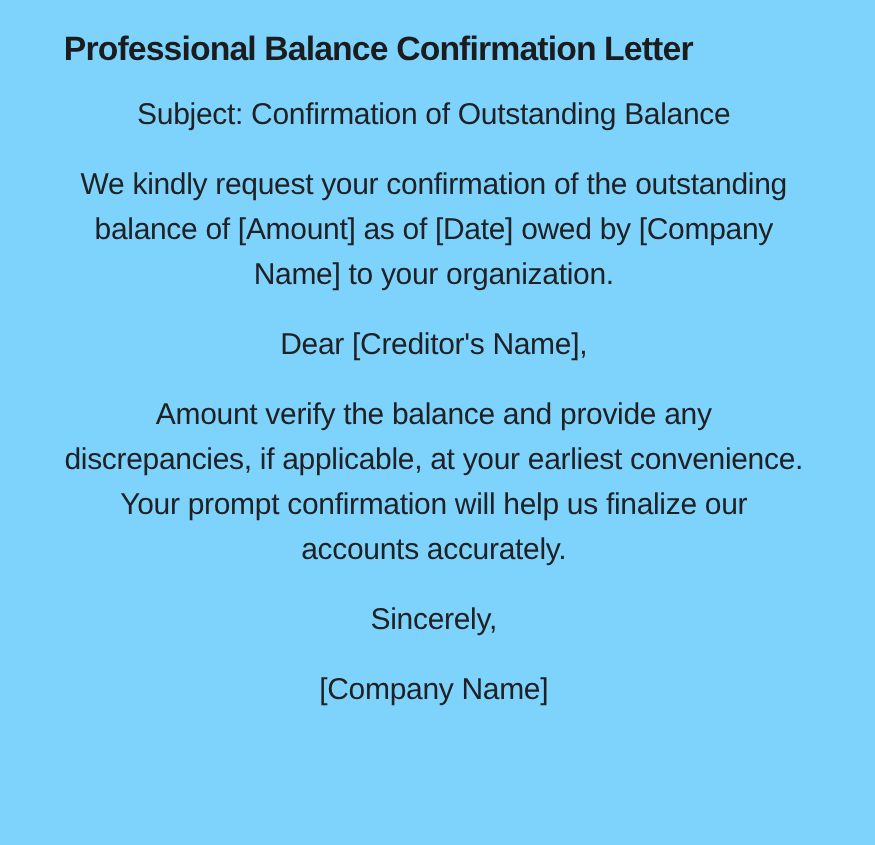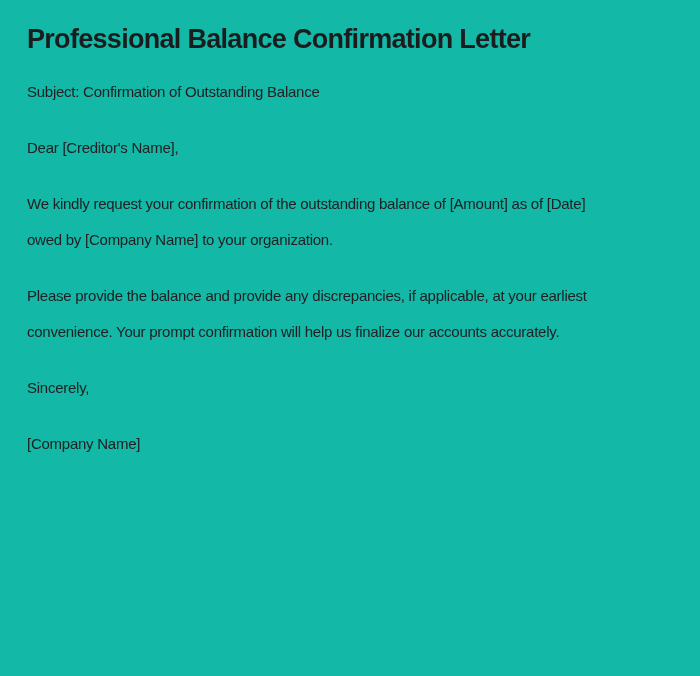--- a/index.html
+++ b/index.html
@@ -12,58 +12,59 @@
     height: 676px;
     overflow: hidden;
     font-family: "Liberation Sans", "DejaVu Sans", sans-serif;
     color: #202124;
     -webkit-font-smoothing: antialiased;
   }
   .page {
     box-sizing: border-box;
     width: 700px;
     height: 676px;
-    padding: 22px 40px 0 27px;
-    background: #14b8a6;
+    padding: 22px 40px 0 51px;
+    background: #7dd3fc;
   }
   .doc-title {
     font-size: 27px;
     font-weight: bold;
     line-height: 34px;
     letter-spacing: -0.7px;
     margin: 0 0 18px 0;
     color: #1b1c1e;
     white-space: nowrap;
   }
   .para {
-    font-size: 15px;
+    font-size: 24px;
     line-height: 36px;
     letter-spacing: -0.25px;
     margin: 0 0 20px 0;
     max-width: 592px;
     color: #202124;
+    text-align: center;
   }
   .para:last-child {
     margin-bottom: 4px;
   }
 </style>
 </head>
 <body>
 
 <div class="page">
 
   <h1 class="doc-title">Professional Balance Confirmation Letter</h1>
 
   <p class="para">Subject: Confirmation of Outstanding Balance</p>
 
+  <p class="para">We kindly request your confirmation of the outstanding balance of [Amount] as of [Date] owed by [Company Name] to your organization.</p>
+
   <p class="para">Dear [Creditor's Name],</p>
 
-  <p class="para">We kindly request your confirmation of the outstanding balance of [Amount] as of [Date] owed by [Company Name] to your organization.</p>
-
-  <p class="para">Please provide the balance and provide any discrepancies, if applicable, at your earliest convenience. Your prompt confirmation will help us finalize our accounts accurately.</p>
+  <p class="para">Amount verify the balance and provide any discrepancies, if applicable, at your earliest convenience. Your prompt confirmation will help us finalize our accounts accurately.</p>
 
   <p class="para">Sincerely,</p>
 
 
 
   <p class="para">[Company Name]</p>
 
 </div>
 
 </body></html>

